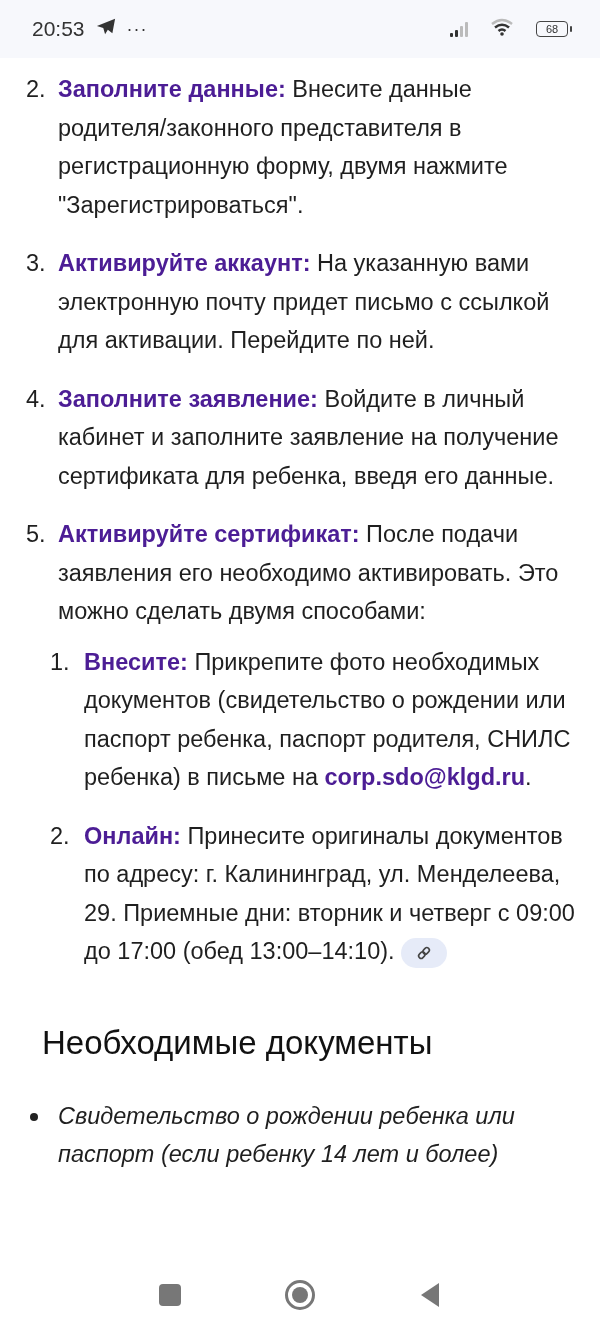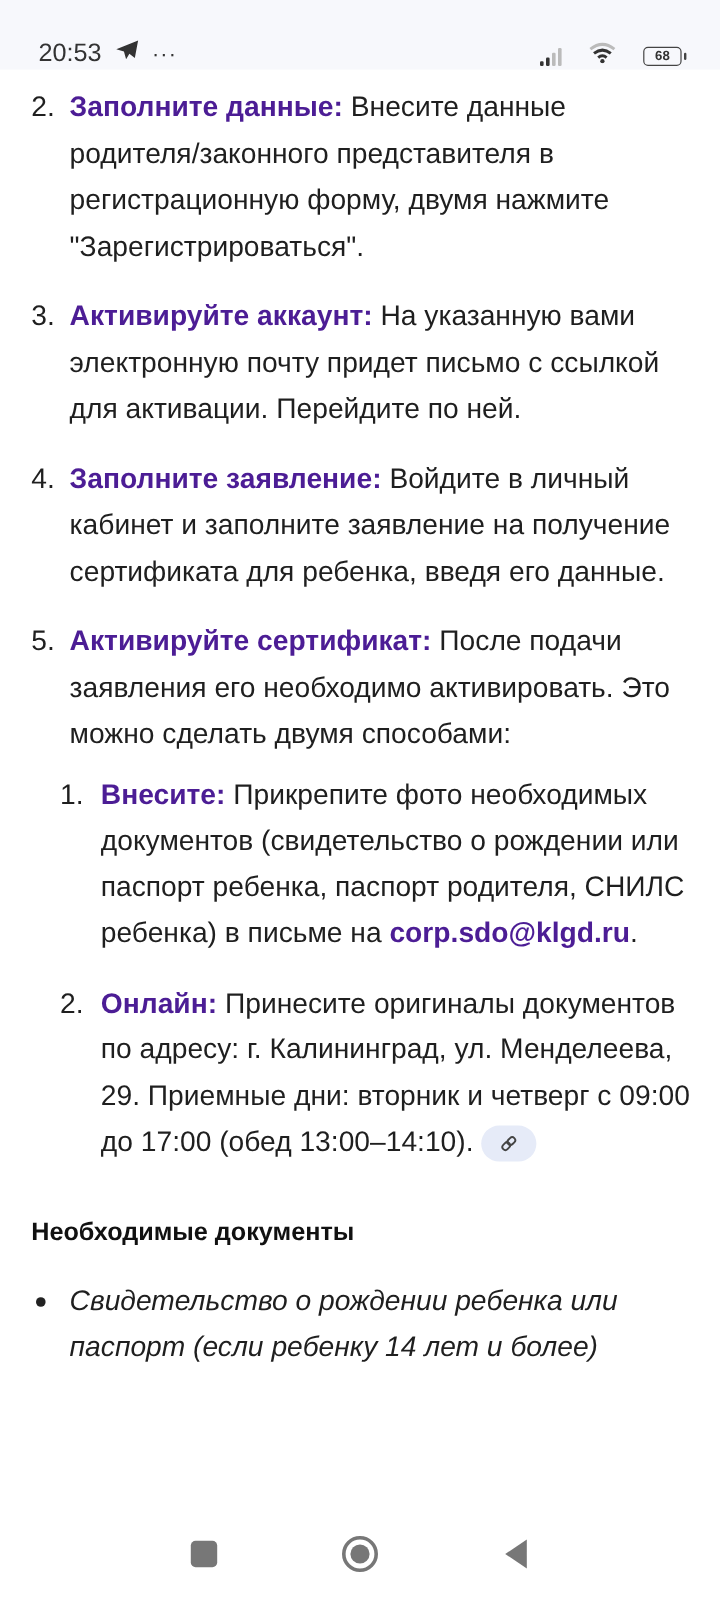--- a/index.html
+++ b/index.html
@@ -6,25 +6,25 @@
   body {
     width: 600px; height: 1333px; overflow: hidden;
     background: #ffffff;
     font-family: "Liberation Sans", "DejaVu Sans", sans-serif;
     color: #1f1f1f;
     position: relative;
   }
   .status-bar {
     position: absolute; top: 0; left: 0; width: 600px; height: 58px;
     background: #f7f8fc;
-    display: flex; align-items: flex-end; justify-content: space-between;
+    display: flex; align-items: center; justify-content: space-between;
     box-sizing: border-box; padding: 0 32px 0 32px;
   }
   .sb-left { display: flex; align-items: center; gap: 10px; font-size: 21px; color: #333; }
-  .sb-right { display: flex; align-items: center; gap: 22px; font-weight: bold; }
+  .sb-right { display: flex; align-items: center; gap: 22px; }
   .signal { display: flex; align-items: flex-end; gap: 2px; height: 16px; }
   .signal span { width: 3px; background: #333; display: block; border-radius: 1px; }
   .signal span.dim { background: #bbb; }
   .battery {
     width: 32px; height: 16px; border: 1.5px solid #444; border-radius: 4px;
     font-size: 11px; display: flex; align-items: center; justify-content: center;
     color: #333; position: relative; box-sizing: border-box;
   }
   .battery::after {
     content: ""; position: absolute; right: -5px; top: 4px; width: 2px; height: 6px;
@@ -38,21 +38,21 @@
   .num { position: absolute; left: 26px; top: 0; }
   .sub { position: relative; padding-left: 84px; padding-right: 20px; margin-bottom: 20px; }
   .sub .num { left: 50px; }
   b { font-weight: bold; color: #4c1d95; }
   .link-chip {
     display: inline-flex; align-items: center; justify-content: center;
     width: 46px; height: 30px; border-radius: 15px; background: #e6ebf8;
     vertical-align: middle; margin-left: 6px; color: #444;
   }
   h2 {
-    font-size: 21px; font-weight: bold; margin: 0; padding-left: 26px;
+    font-size: 33px; font-weight: normal; margin: 16px; padding-left: 26px;
     color: #111; line-height: 40px;
   }
   .bullet { position: relative; padding-left: 58px; padding-right: 20px; font-style: italic; }
   .bullet .dot { position: absolute; left: 30px; top: 16px; width: 8px; height: 8px; background: #222; border-radius: 50%; }
   .nav-bar {
     position: absolute; bottom: 0; left: 0; width: 600px; height: 70px;
     background: #ffffff; display: flex; align-items: center; justify-content: center;
   }
   .nav-btn { position: absolute; top: 12px; display: flex; align-items: center; justify-content: center; width: 40px; height: 40px; }
 </style>

